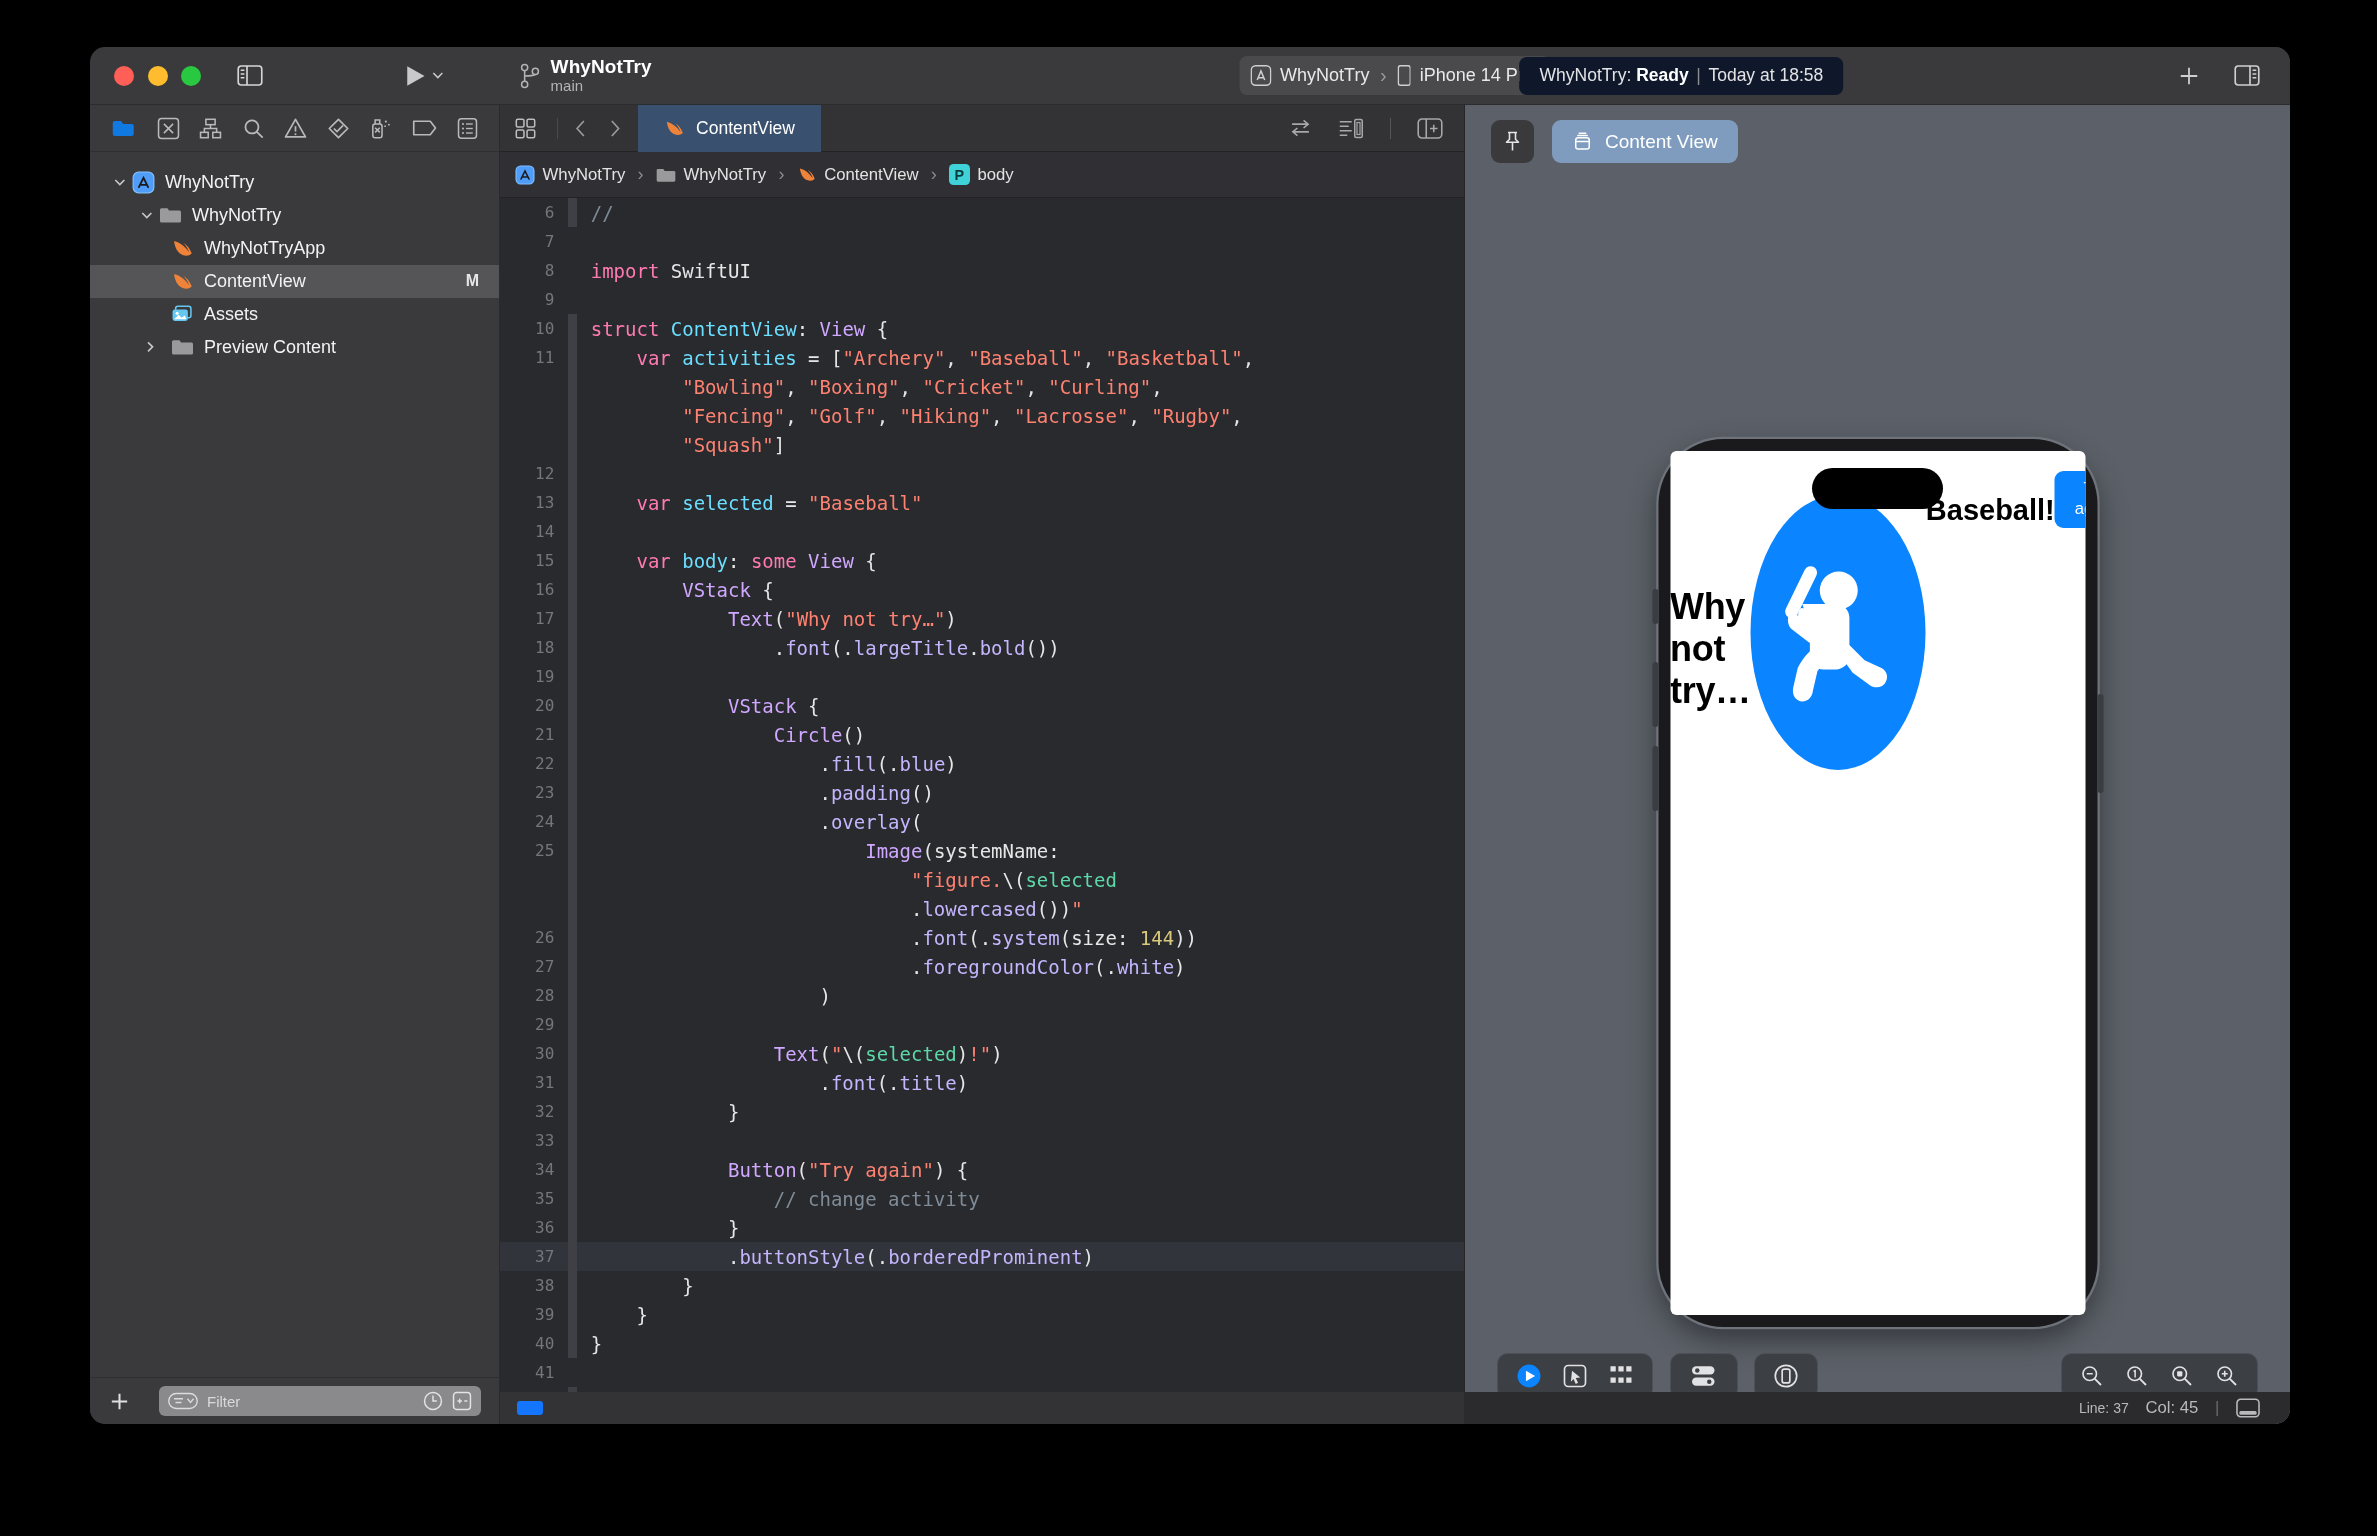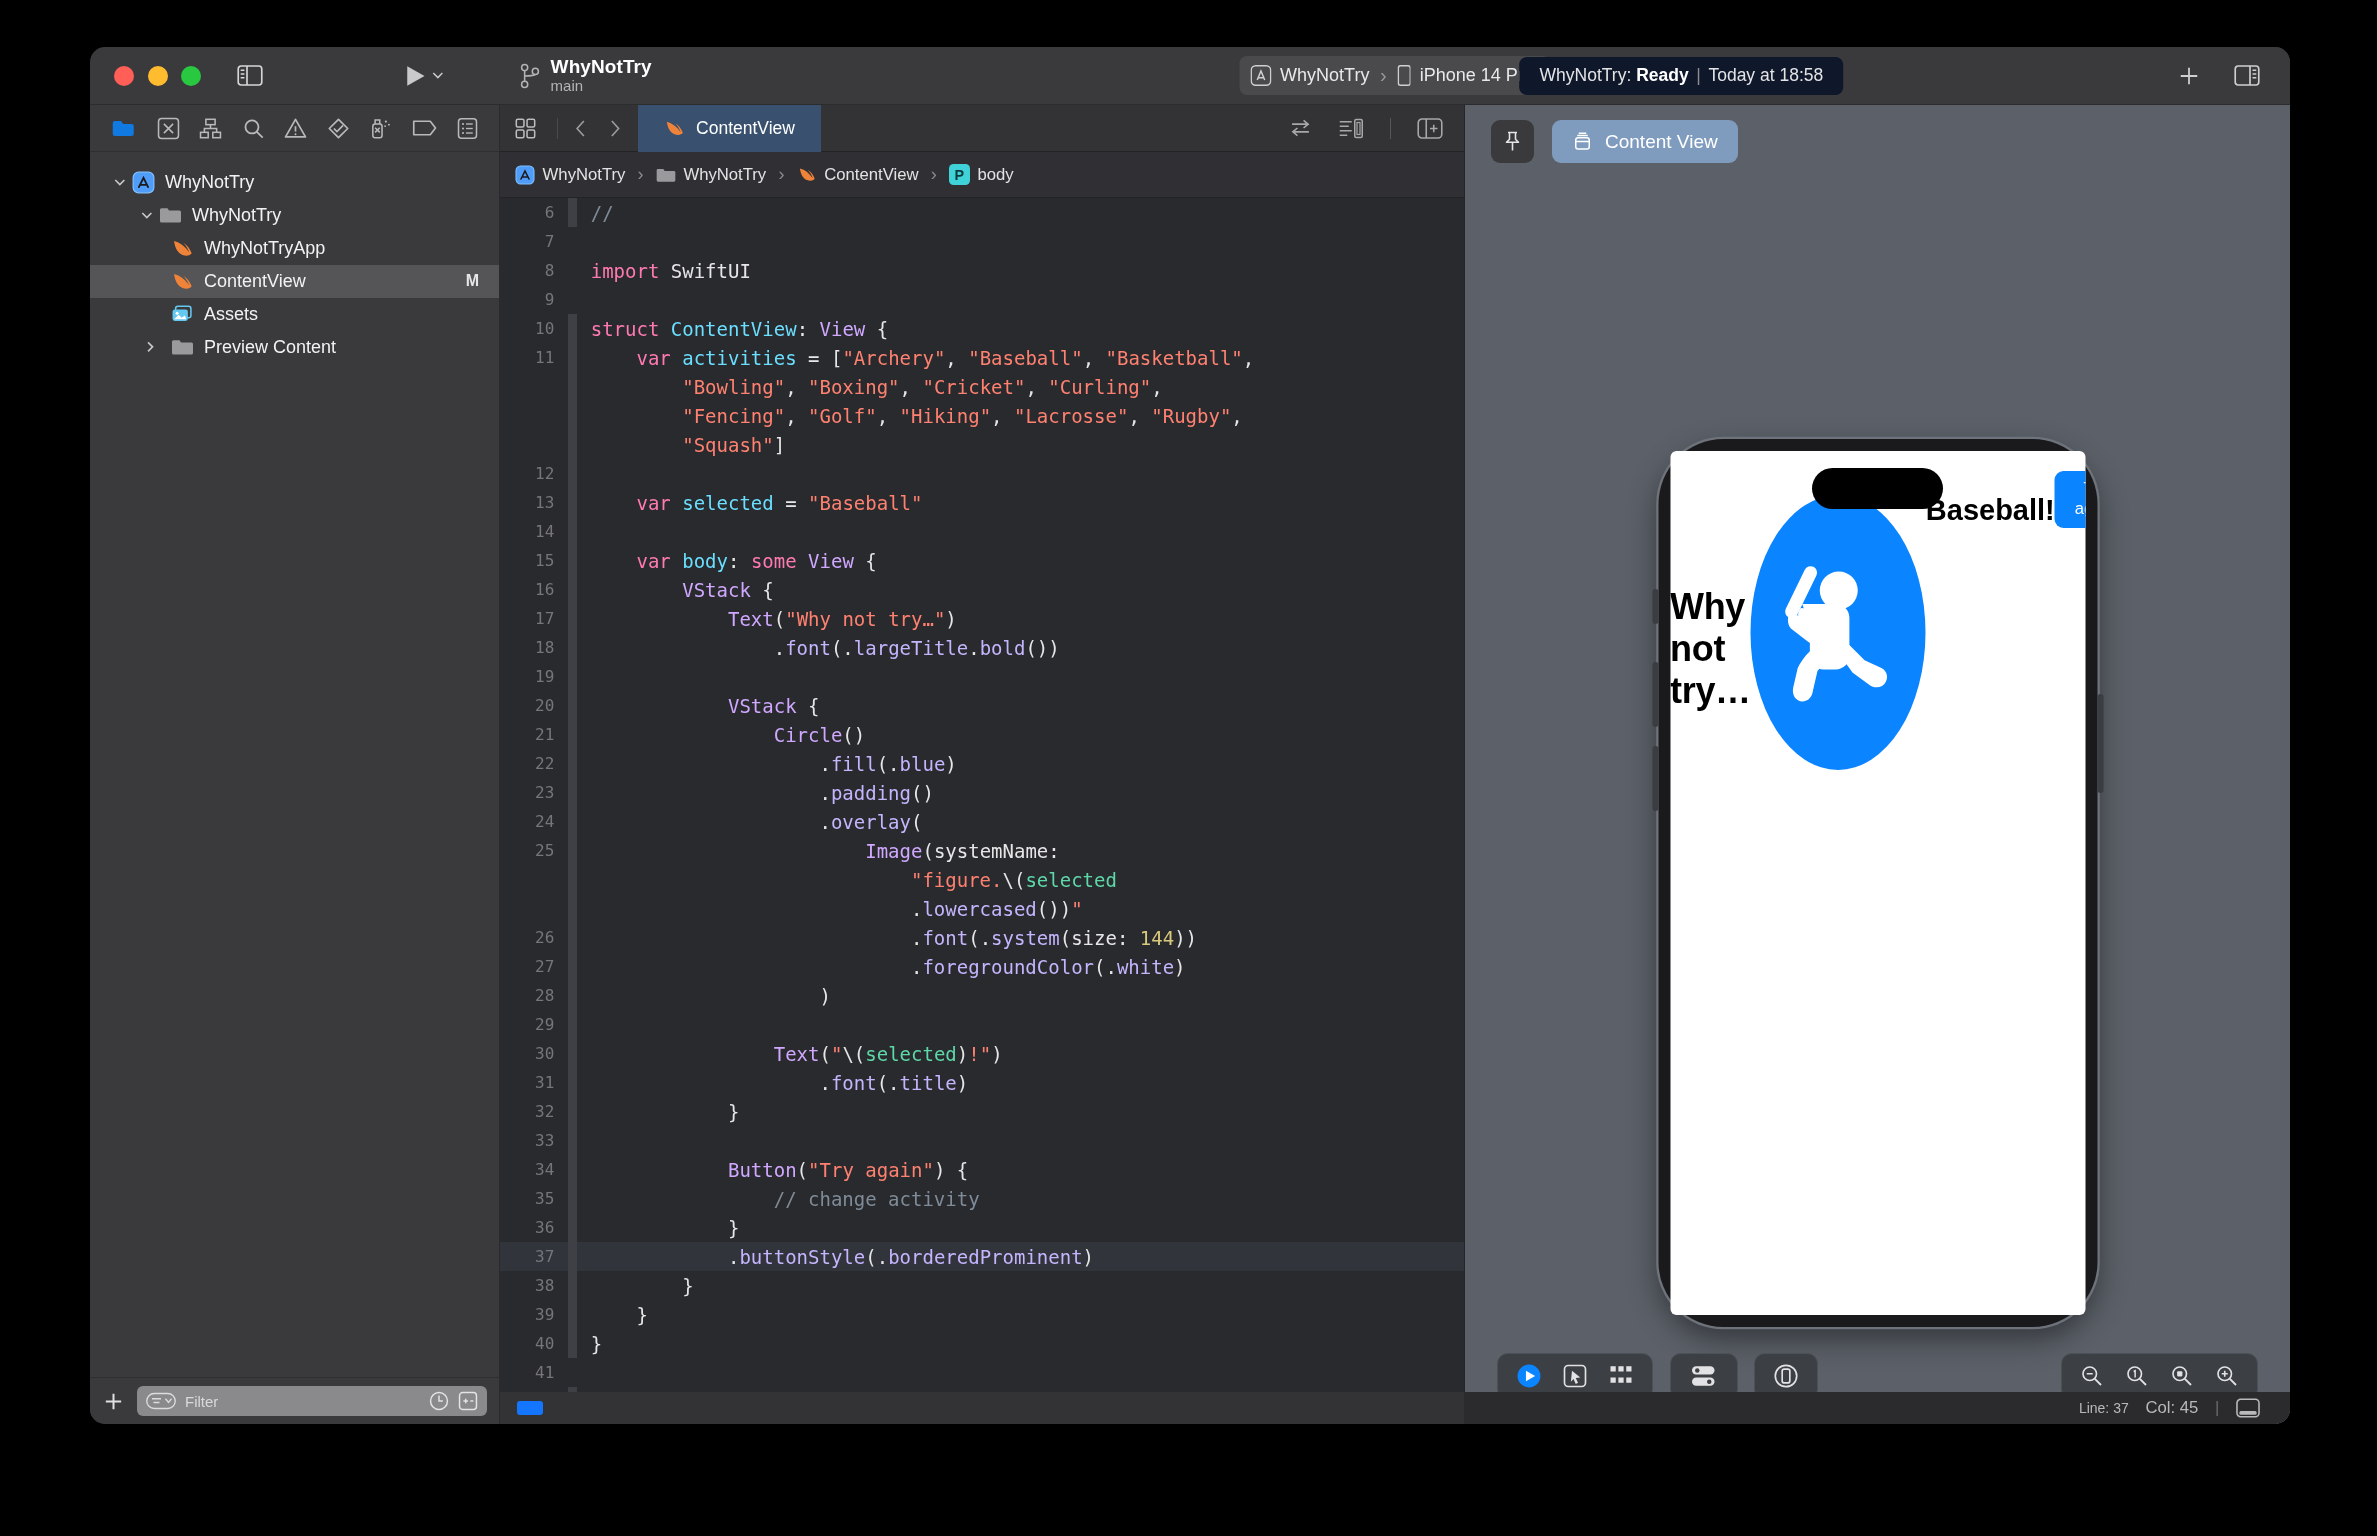--- a/index.html
+++ b/index.html
@@ -84,21 +84,21 @@
   .row.selected { background: #555557; }
   .disc { width: 20px; display:flex; align-items:center; justify-content:center; flex:0 0 20px; }
   .row .ico { width: 26px; display:flex; align-items:center; justify-content:center; margin-right: 9px; flex:0 0 26px;}
   .row .badge { position: absolute; right: 20px; color: #e6e6e7; font-size: 16px; font-weight: bold;}
   .ind1 { padding-left: 20px; }
   .ind2 { padding-left: 47px; }
   .ind3 { padding-left: 79px; }
 
   .nav-filterbar {
     position: absolute; bottom: 0; left: 0; width: 100%; height: 47px;
-    display: flex; align-items: center; gap: 12px; padding: 0 12px;
+    display: flex; align-items: center; gap: 28px; padding: 0 18px;
     border-top: 0.8px solid #2f2f31;
   }
   .filter-field {
     flex: 1; height: 30px; background: #8a8a8c; border-radius: 6px;
     display: flex; align-items: center; gap: 9px; padding: 0 9px;
     color: #d9d9db; font-size: 15px;
   }
 
   
   .editor {

